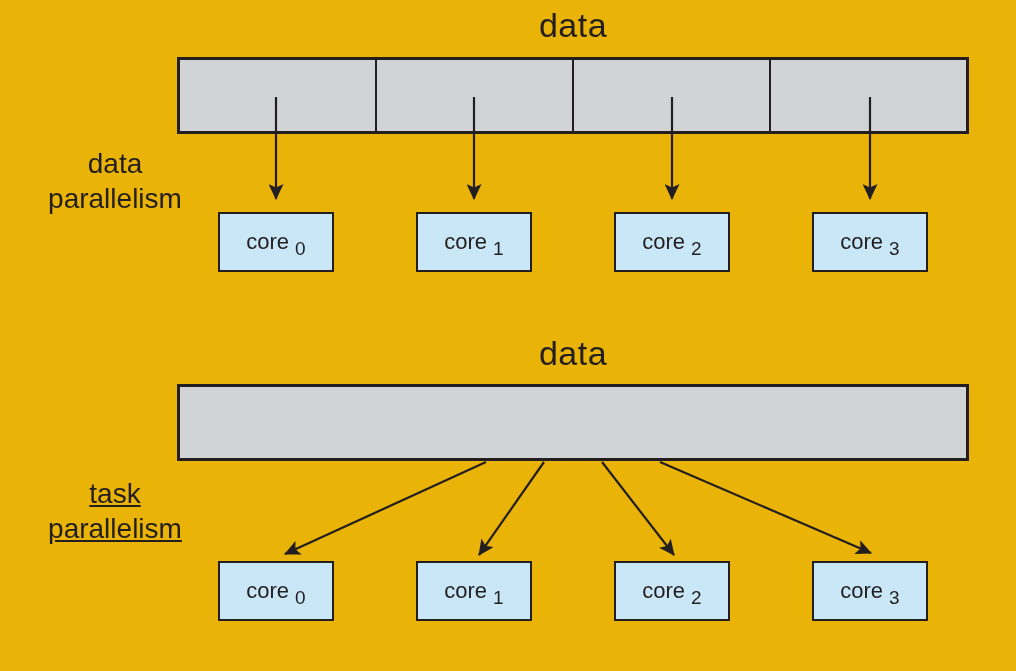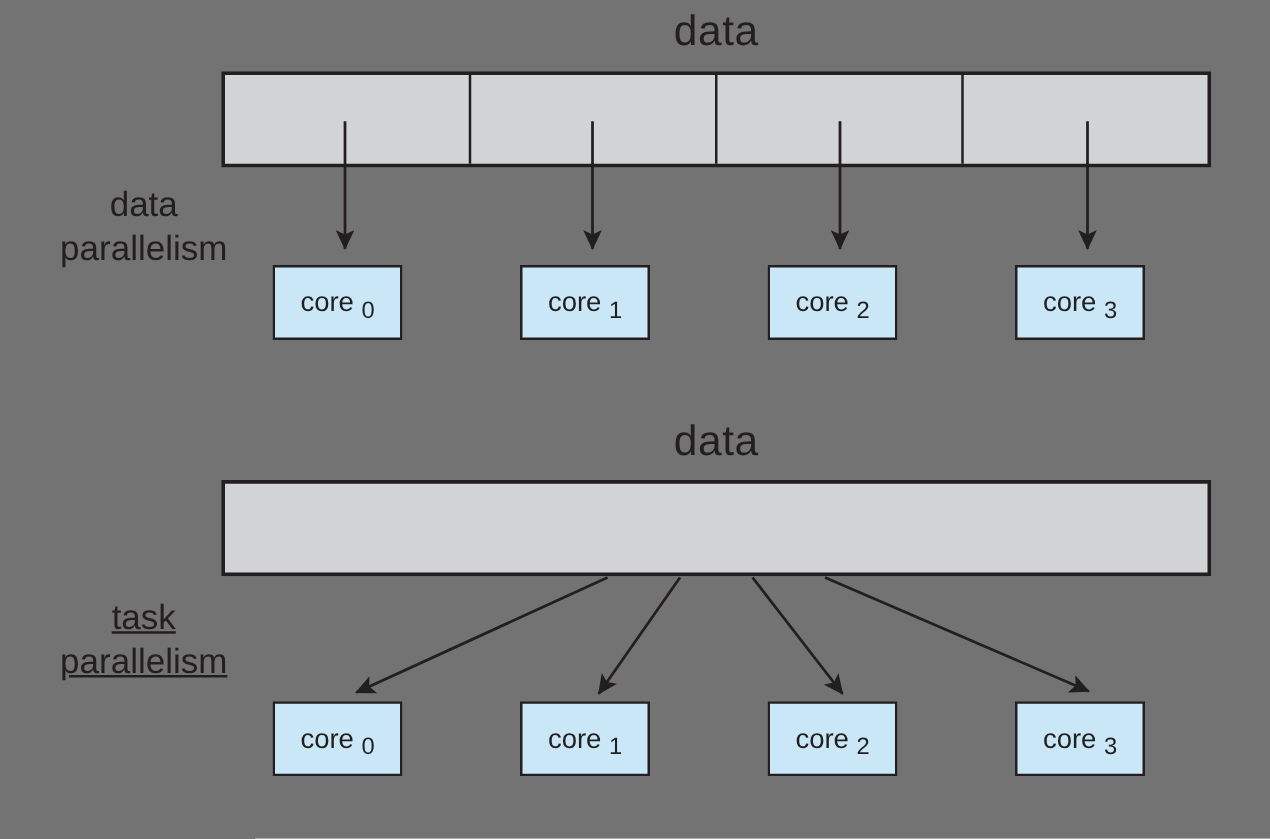--- a/index.html
+++ b/index.html
@@ -5,21 +5,21 @@
   html, body {
     margin: 0;
     padding: 0;
     background: #ffffff;
     font-family: "Liberation Sans", sans-serif;
   }
   .canvas {
     position: relative;
     width: 1016px;
     height: 671px;
-    background: #737373;
+    background: #eab308;
     overflow: hidden;
     color: var(--text, #231f20);
   }
   .arrows-layer {
     position: absolute;
     left: 0; top: 0;
     width: 1016px;
     height: 671px;
     z-index: 3;
     pointer-events: none;
@@ -61,21 +61,21 @@
     text-align: center;
     font-size: 28px;
     line-height: 35px;
     color: var(--text, #231f20);
     z-index: 2;
   }
   .label-1 { top: 146px; }
   .label-2 { top: 476px; text-decoration: underline; }
   .core-box {
     position: absolute;
-    width: 104px;
+    width: 116px;
     height: 60px;
     box-sizing: border-box;
     background: var(--core-fill, #c9e7f6);
     border: 2px solid var(--stroke, #231f20);
     display: flex;
     align-items: center;
     justify-content: center;
     z-index: 2;
   }
   .core-word { font-size: 22px; }

